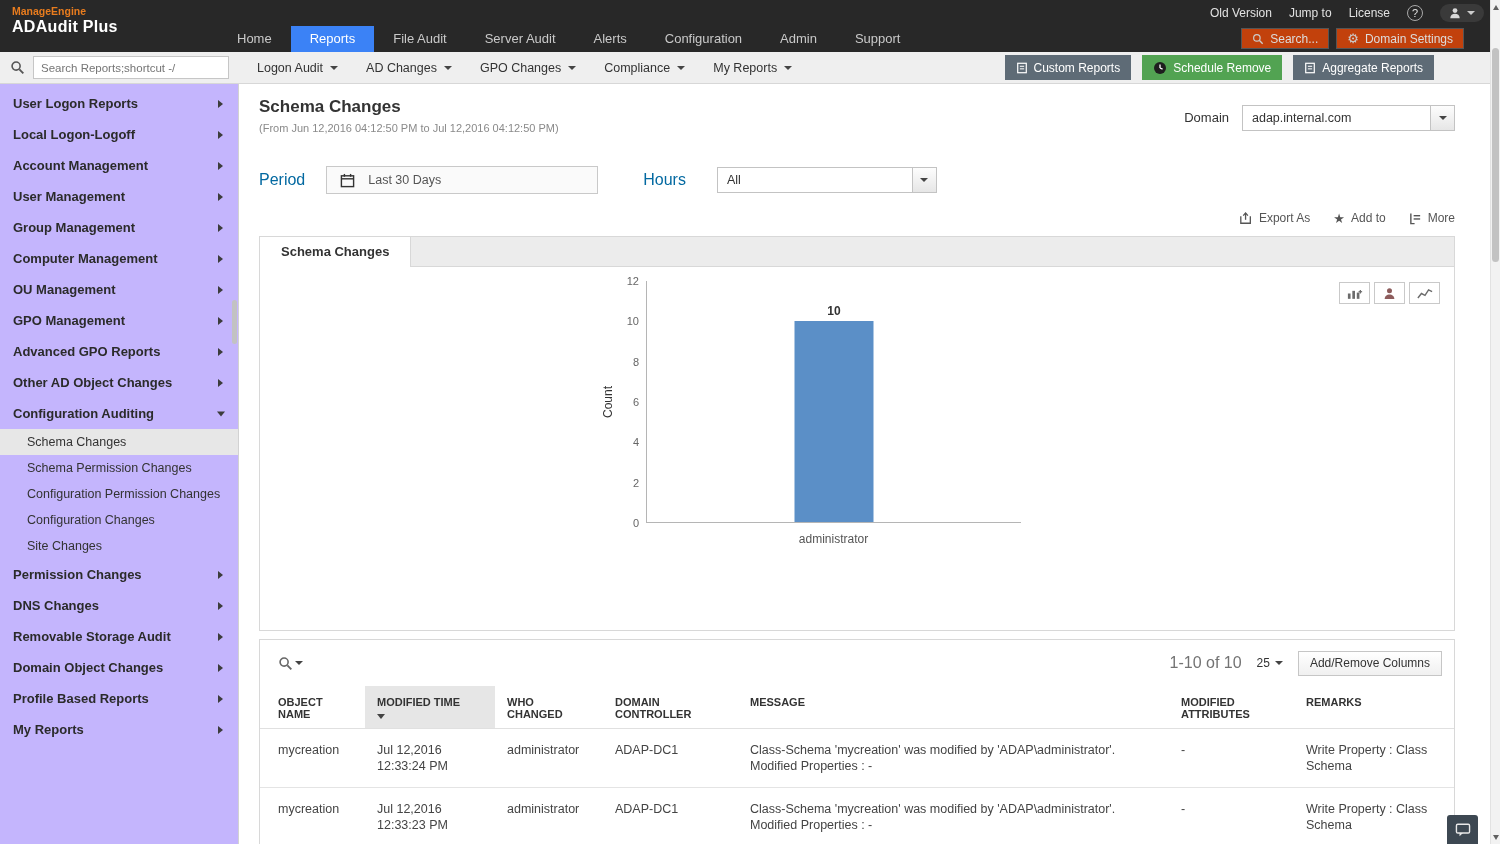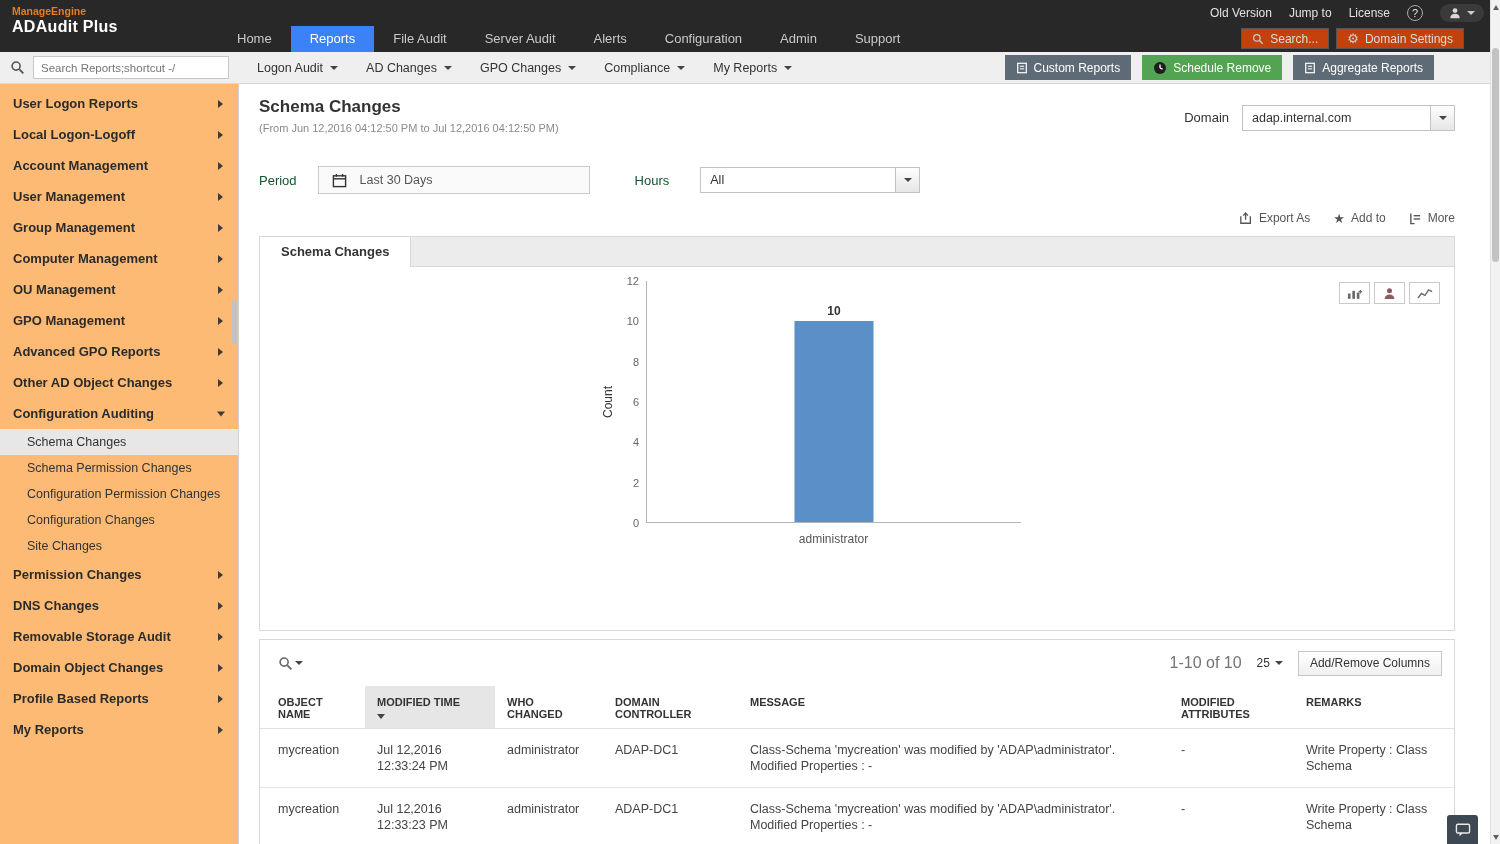--- a/index.html
+++ b/index.html
@@ -30,40 +30,40 @@
   .toolbar-right { margin-left:auto; display:flex; gap:11px; margin-right:66px; }
   .tb-btn { height:25px; display:flex; align-items:center; gap:6px; padding:0 11px; font-size:12px; color:#fff; border:none; cursor:pointer; white-space:nowrap; }
   .tb-btn.slate { background:#5e6b76; }
   .tb-btn.green { background:#52a352; }
 
   .caret { width:0; height:0; border-left:4px solid transparent; border-right:4px solid transparent; border-top:4px solid #555; display:inline-block; }
   .caret.lite { border-top-color:#ccc; }
   .caret.dk { border-top-color:#444; }
 
   
-  .sidebar { position:absolute; top:84px; left:0; width:239px; bottom:0; background:#fdba74; border-right:1px solid #d2d2d2; z-index:5; padding-top:4px; }
+  .sidebar { position:absolute; top:84px; left:0; width:239px; bottom:0; background:#c4b5fd; border-right:1px solid #d2d2d2; z-index:5; padding-top:4px; }
   .sb-item { position:relative; height:31px; line-height:31px; padding-left:13px; font-weight:bold; font-size:13px; color:#2b2b2b; cursor:pointer; white-space:nowrap; }
   .chev-r { width:0; height:0; border-top:4px solid transparent; border-bottom:4px solid transparent; border-left:5px solid #3c3c3c; position:absolute; right:15px; top:50%; transform:translateY(-50%); }
   .chev-d { width:0; height:0; border-left:4px solid transparent; border-right:4px solid transparent; border-top:5px solid #3c3c3c; position:absolute; right:13px; top:50%; transform:translateY(-50%); }
   .sb-child { height:26px; line-height:26px; padding-left:27px; font-size:12.5px; color:#333; cursor:pointer; white-space:nowrap; }
   .sb-child.active { background:#e7e7e7; }
   .sb-grip { position:absolute; right:1px; top:216px; width:5px; height:44px; background:#c2c2c2; border-radius:3px; cursor:pointer; }
 
   
   .content { position:absolute; left:240px; top:84px; right:10px; bottom:0; padding:0 35px 0 19px; overflow:hidden; background:#fff; }
   .report-header { display:flex; justify-content:space-between; margin-top:13px; }
   .rpt-title { font-size:17px; color:#333; font-weight:bold; }
   .rpt-sub { font-size:11px; color:#8a8a8a; margin-top:5px; }
   .rh-right { display:flex; gap:13px; margin-top:8px; }
   .domain-label { font-size:13px; color:#333; line-height:26px; }
   .sel { width:213px; height:26px; border:1px solid #c3c3c3; position:relative; font-size:12.5px; color:#333; line-height:24px; padding-left:9px; background:#fff; cursor:pointer; }
   .sel-arrow { position:absolute; right:0; top:0; width:24px; height:100%; border-left:1px solid #c3c3c3; background:linear-gradient(#fdfdfd,#e6e6e6); display:flex; align-items:center; justify-content:center; }
 
   .filters { display:flex; align-items:center; margin-top:32px; }
-  .f-label { font-size:13px; color:#14532d; }
+  .f-label { font-size:16px; color:#0369a1; }
   .period-box { margin-left:21px; width:272px; height:28px; border:1px solid #c9c9c9; background:#fafafa; display:flex; align-items:center; cursor:pointer; }
   .cal-wrap { margin:0 13px; color:#333; display:flex; }
   .period-text { font-size:12.5px; color:#555; }
   .hours-label { margin-left:45px; }
   .hours-sel { margin-left:31px; width:220px; }
 
   .actions { display:flex; justify-content:flex-end; gap:23px; margin-top:17px; font-size:12px; color:#555; }
   .action { display:flex; align-items:center; gap:6px; cursor:pointer; }
   .star-glyph { font-size:13px; color:#555; line-height:1; }
 

